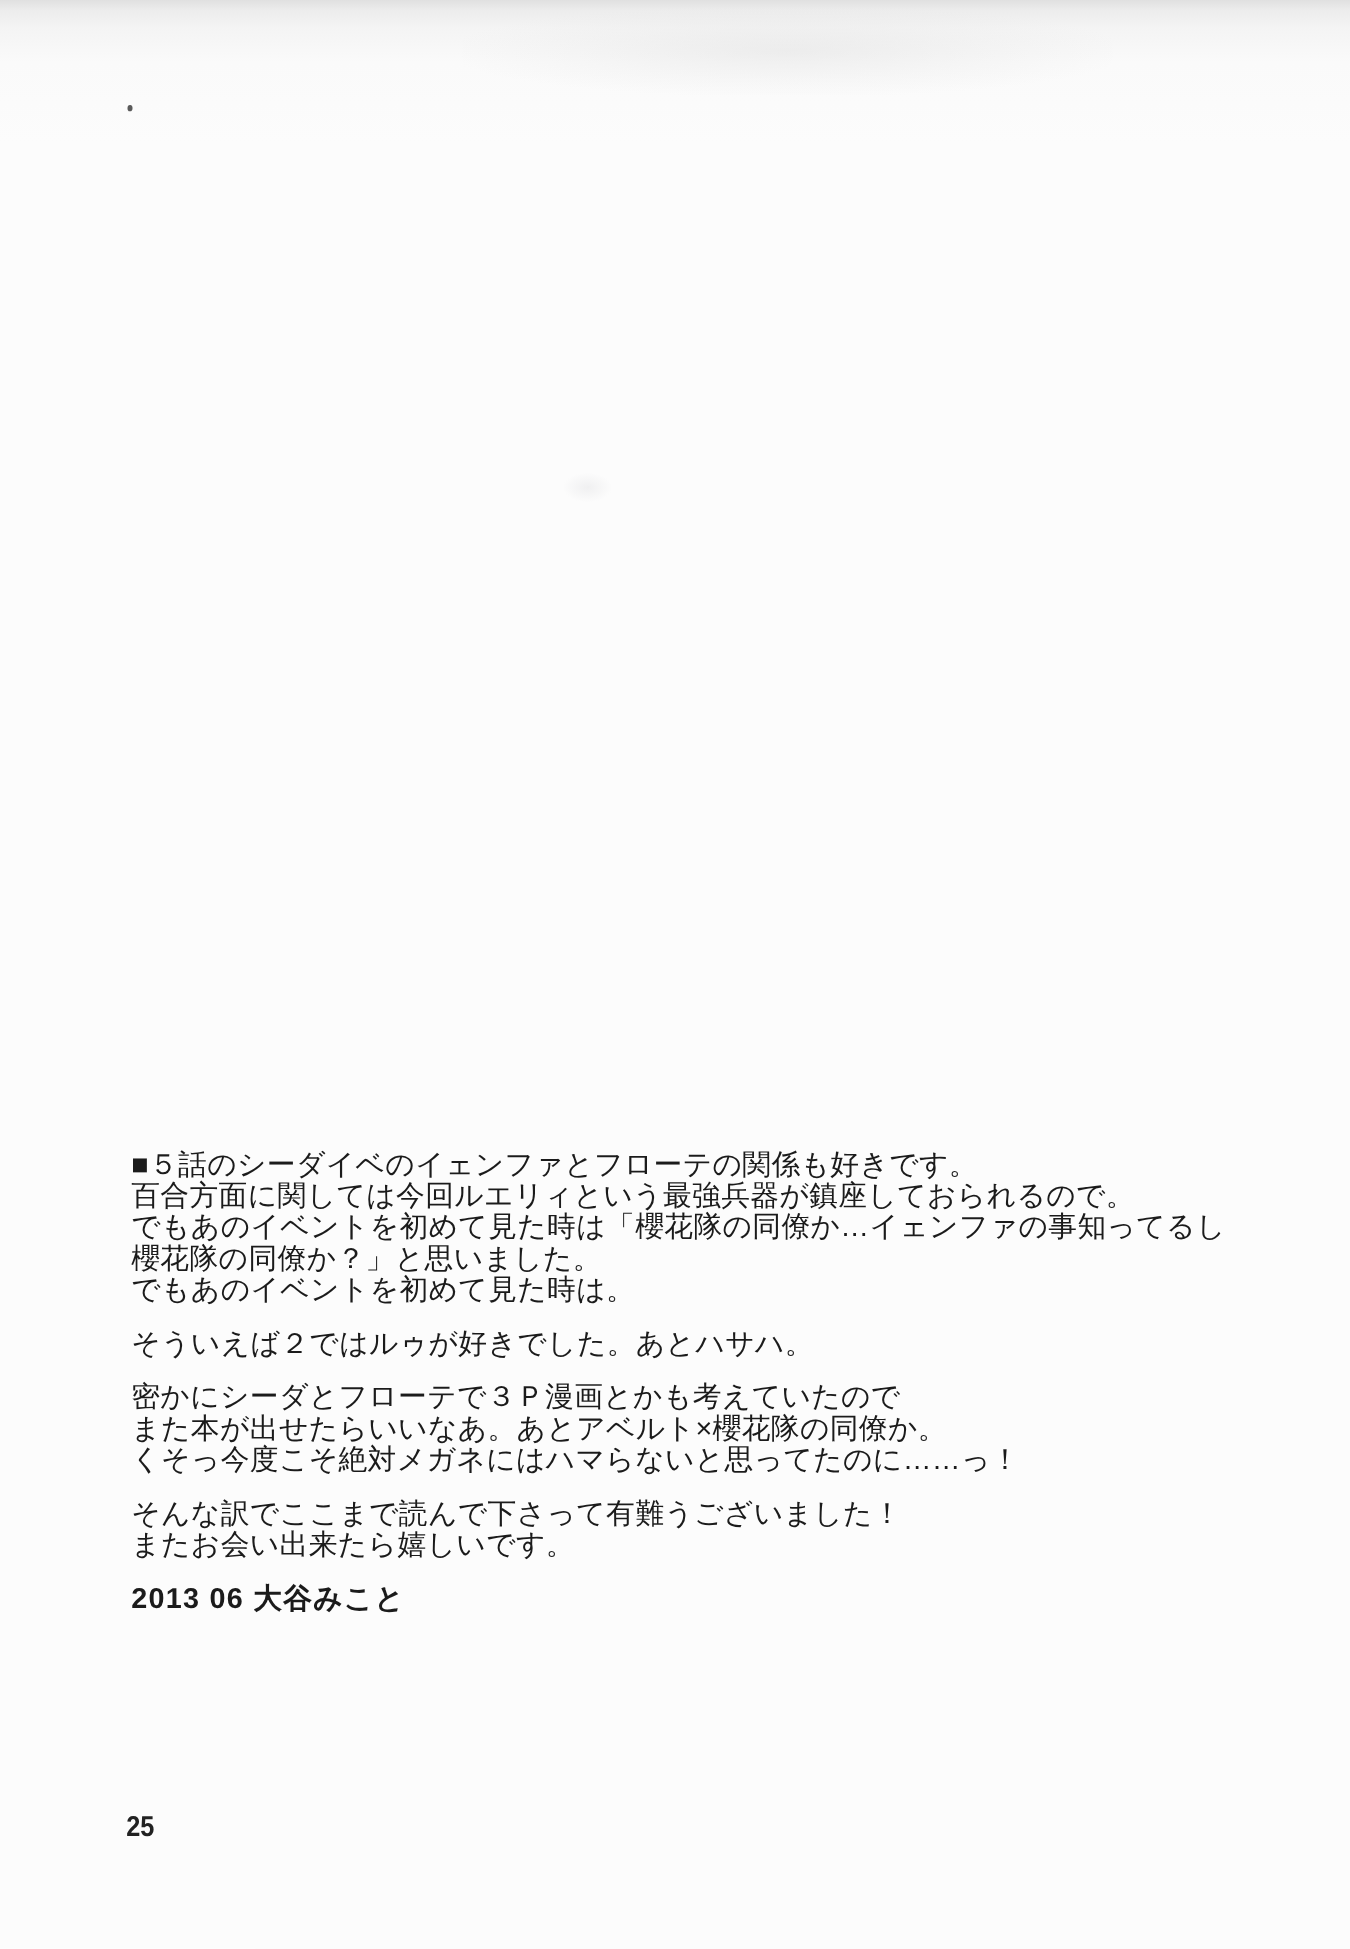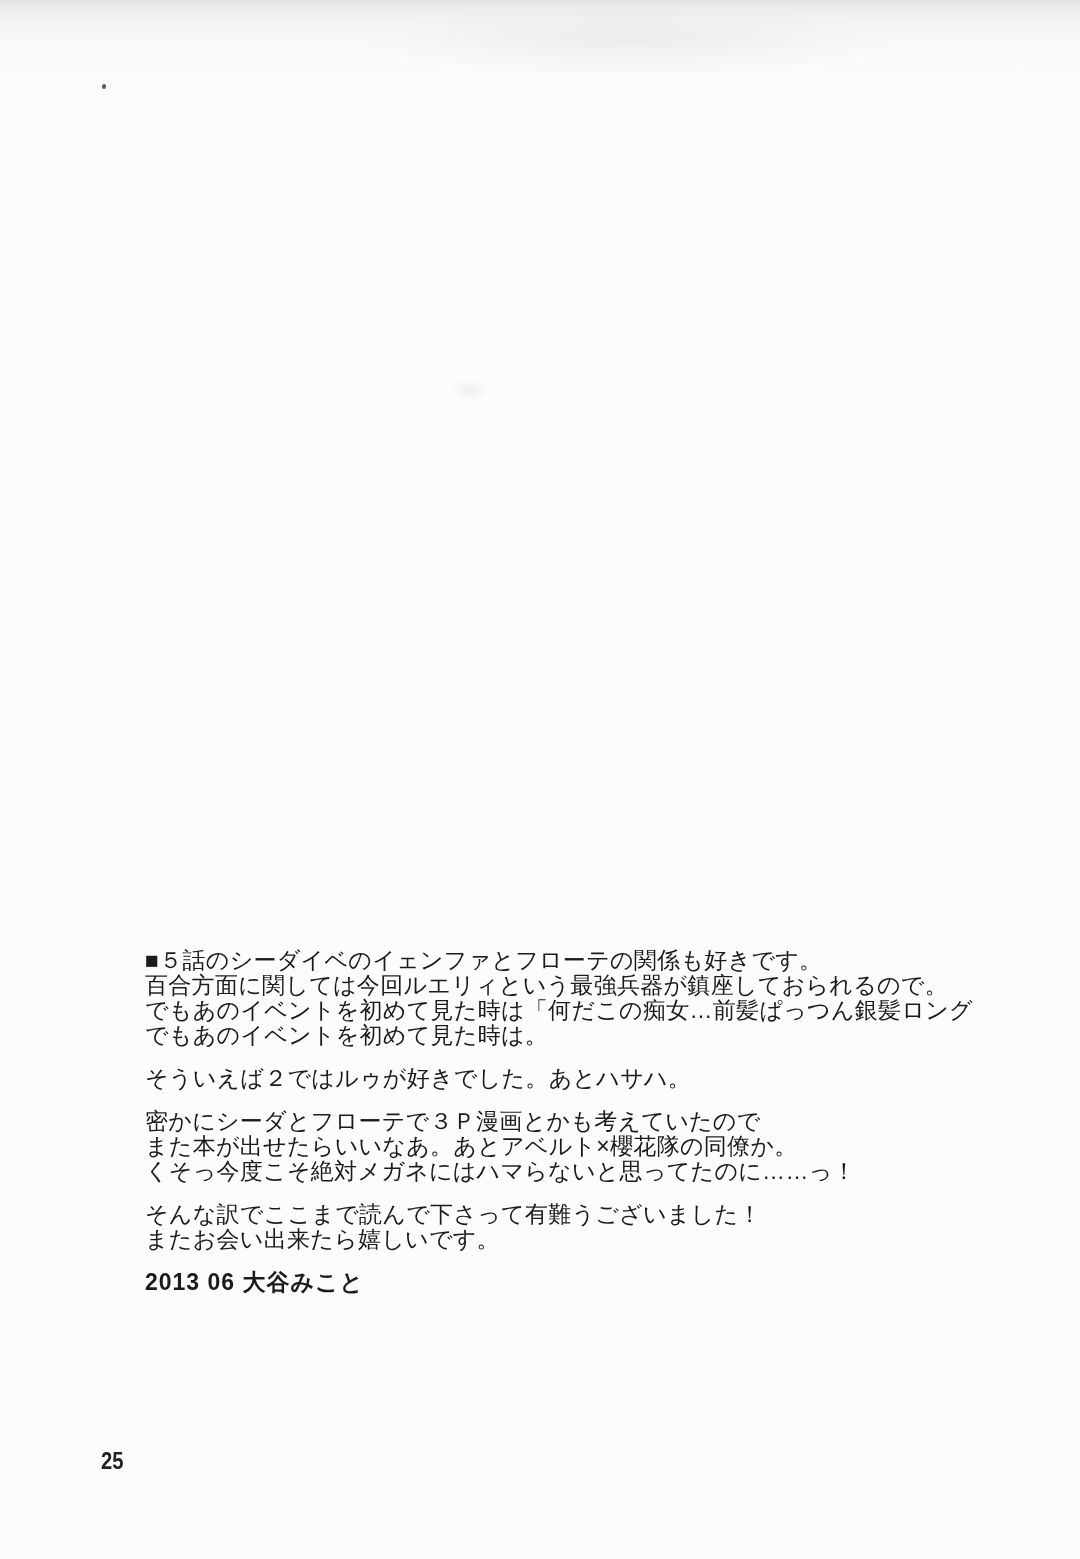--- a/index.html
+++ b/index.html
@@ -56,27 +56,26 @@
     top: 378px;
     width: 40px;
     height: 24px;
     background: radial-gradient(ellipse at center,
       rgba(228,228,230,0.5) 0%,
       rgba(240,240,242,0) 70%);
   }
   .afterword {
     position: absolute;
     left: 105px;
-    top: 948px;
+    top: 919px;
     width: 930px;
     color: #1b1b1b;
     font-size: 23px;
     line-height: 25px;
     letter-spacing: 0.3px;
-    margin-left: 40px;
   }
   .para {
     margin: 0 0 18px 0;
   }
   .para:last-child {
     margin-bottom: 0;
     font-weight: bold;
   }
   .line {
     white-space: nowrap;
@@ -104,21 +103,22 @@
   <div class="top-shade"></div>
   <div class="top-blotch"></div>
   <div class="speck"></div>
   <div class="faint-smudge"></div>
 
   <div class="afterword">
 
     <div class="para">
       <div class="line">■５話のシーダイベのイェンファとフローテの関係も好きです。</div>
       <div class="line">百合方面に関しては今回ルエリィという最強兵器が鎮座しておられるので。</div>
-      <div class="line">でもあのイベントを初めて見た時は「何だこの痴女…前髪ぱっつん銀髪ロング</div>
+      <div class="line">でもあのイベントを初めて見た時は「櫻花隊の同僚か…イェンファの事知ってるし</div>
+      <div class="line">櫻花隊の同僚か？」と思いました。</div>
       <div class="line">でもあのイベントを初めて見た時は。</div>
     </div>
 
     <div class="para">
       <div class="line">そういえば２ではルゥが好きでした。あとハサハ。</div>
     </div>
 
     <div class="para">
       <div class="line">密かにシーダとフローテで３Ｐ漫画とかも考えていたので</div>
       <div class="line">また本が出せたらいいなあ。あとアベルト×櫻花隊の同僚か。</div>

